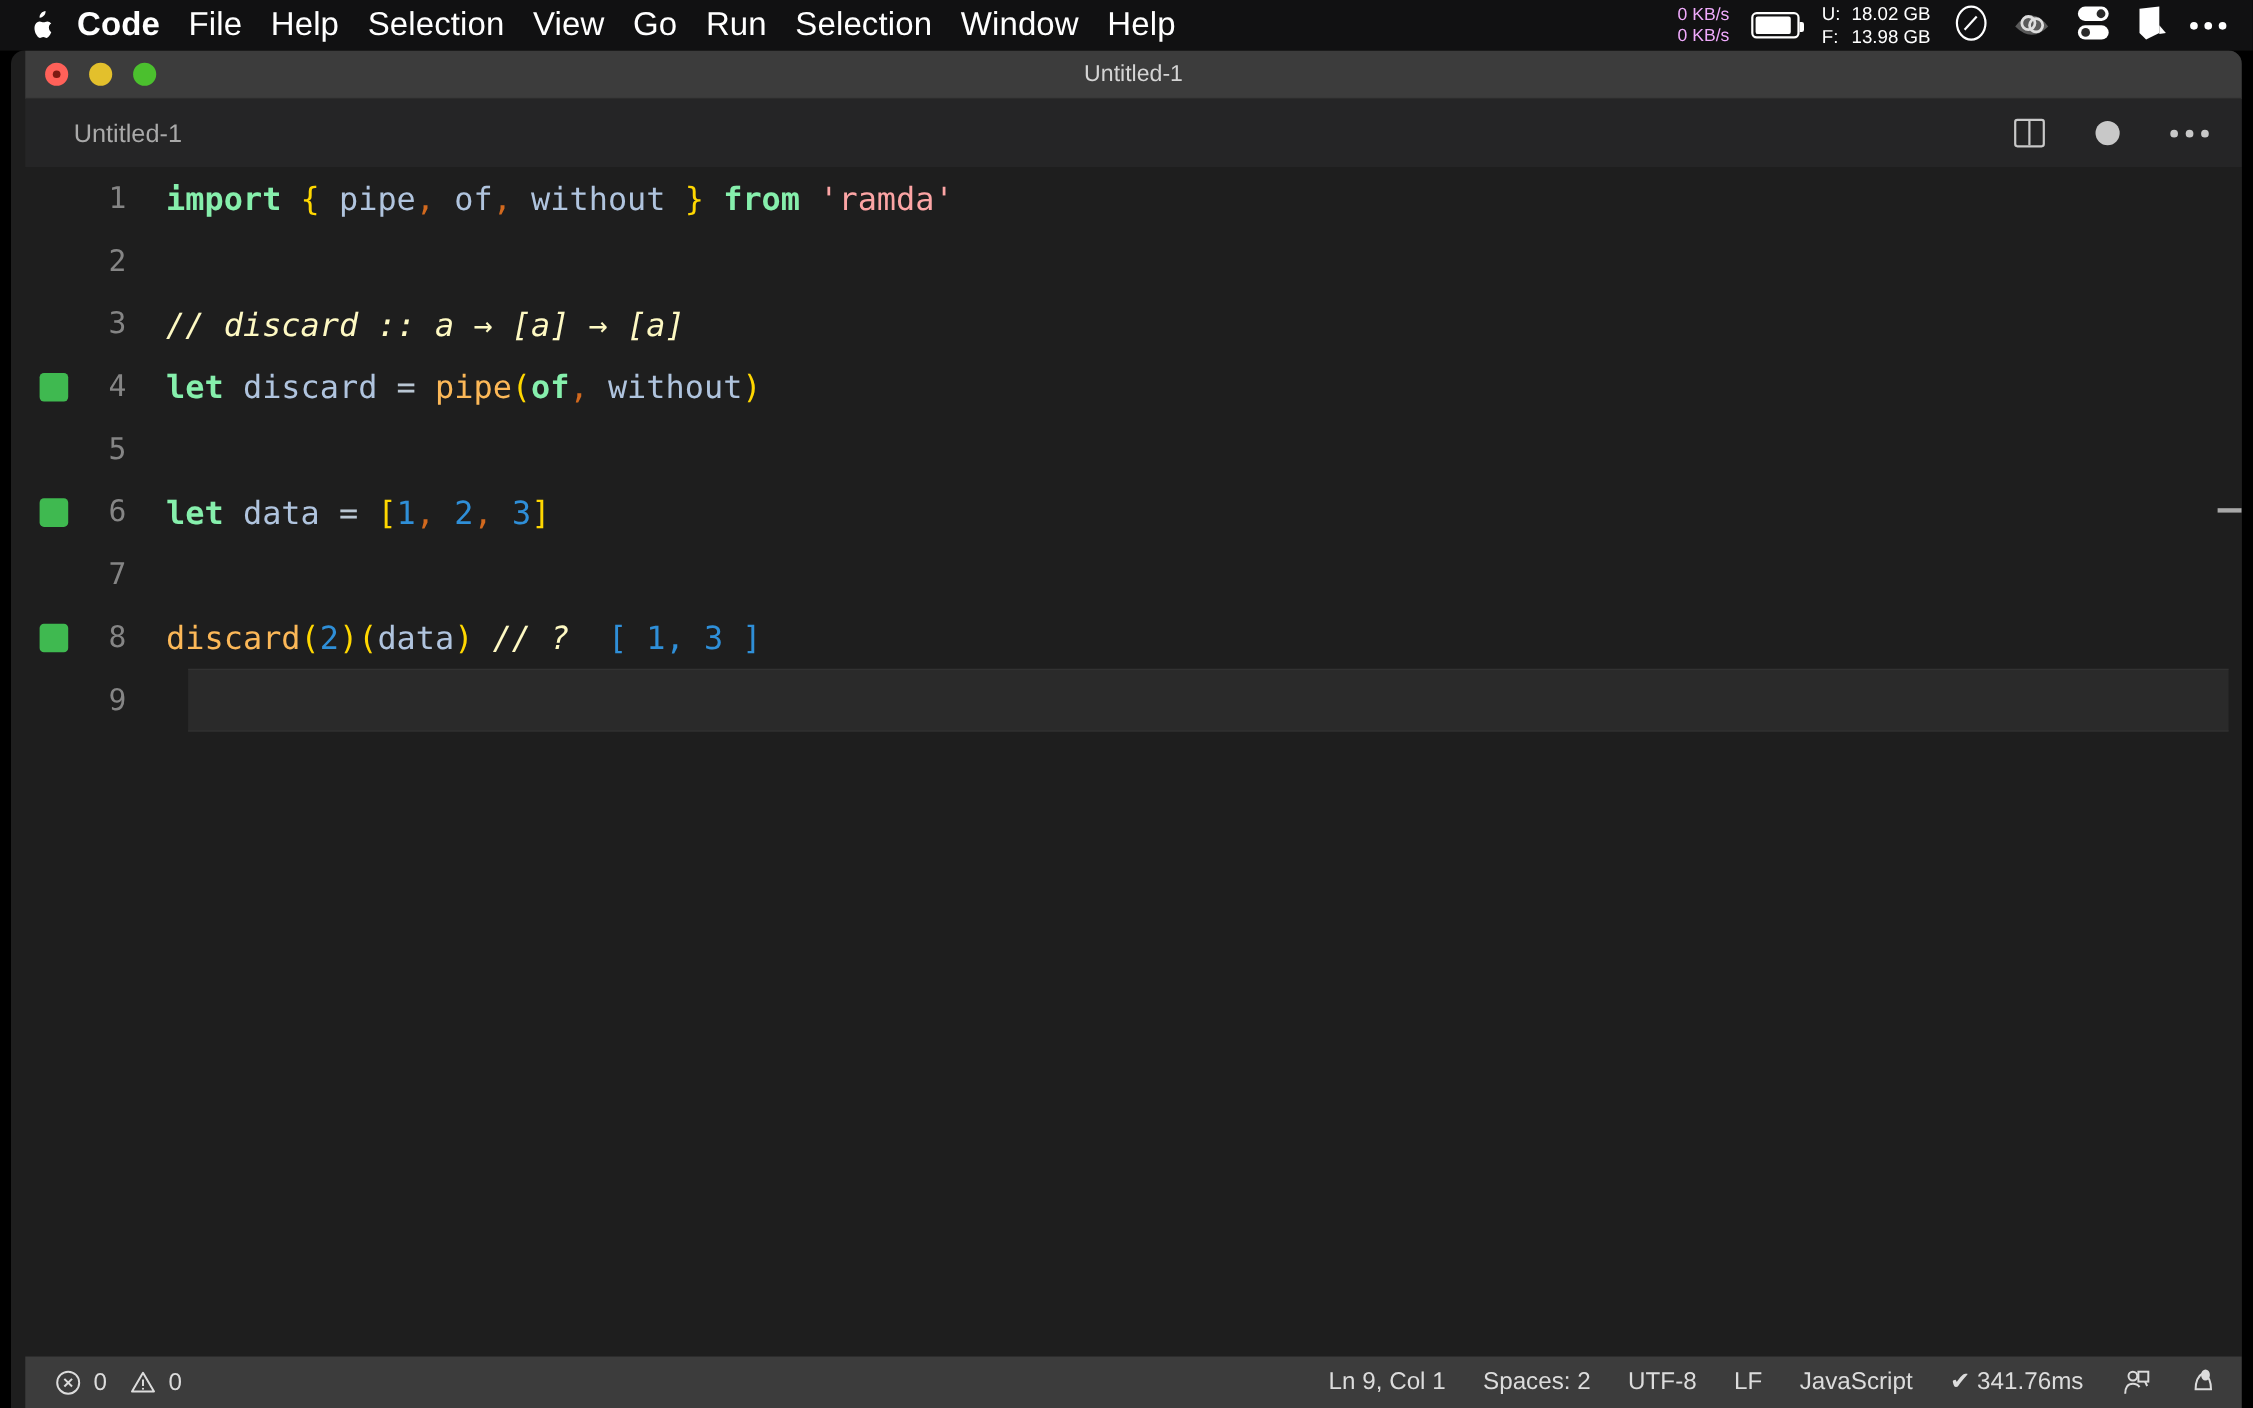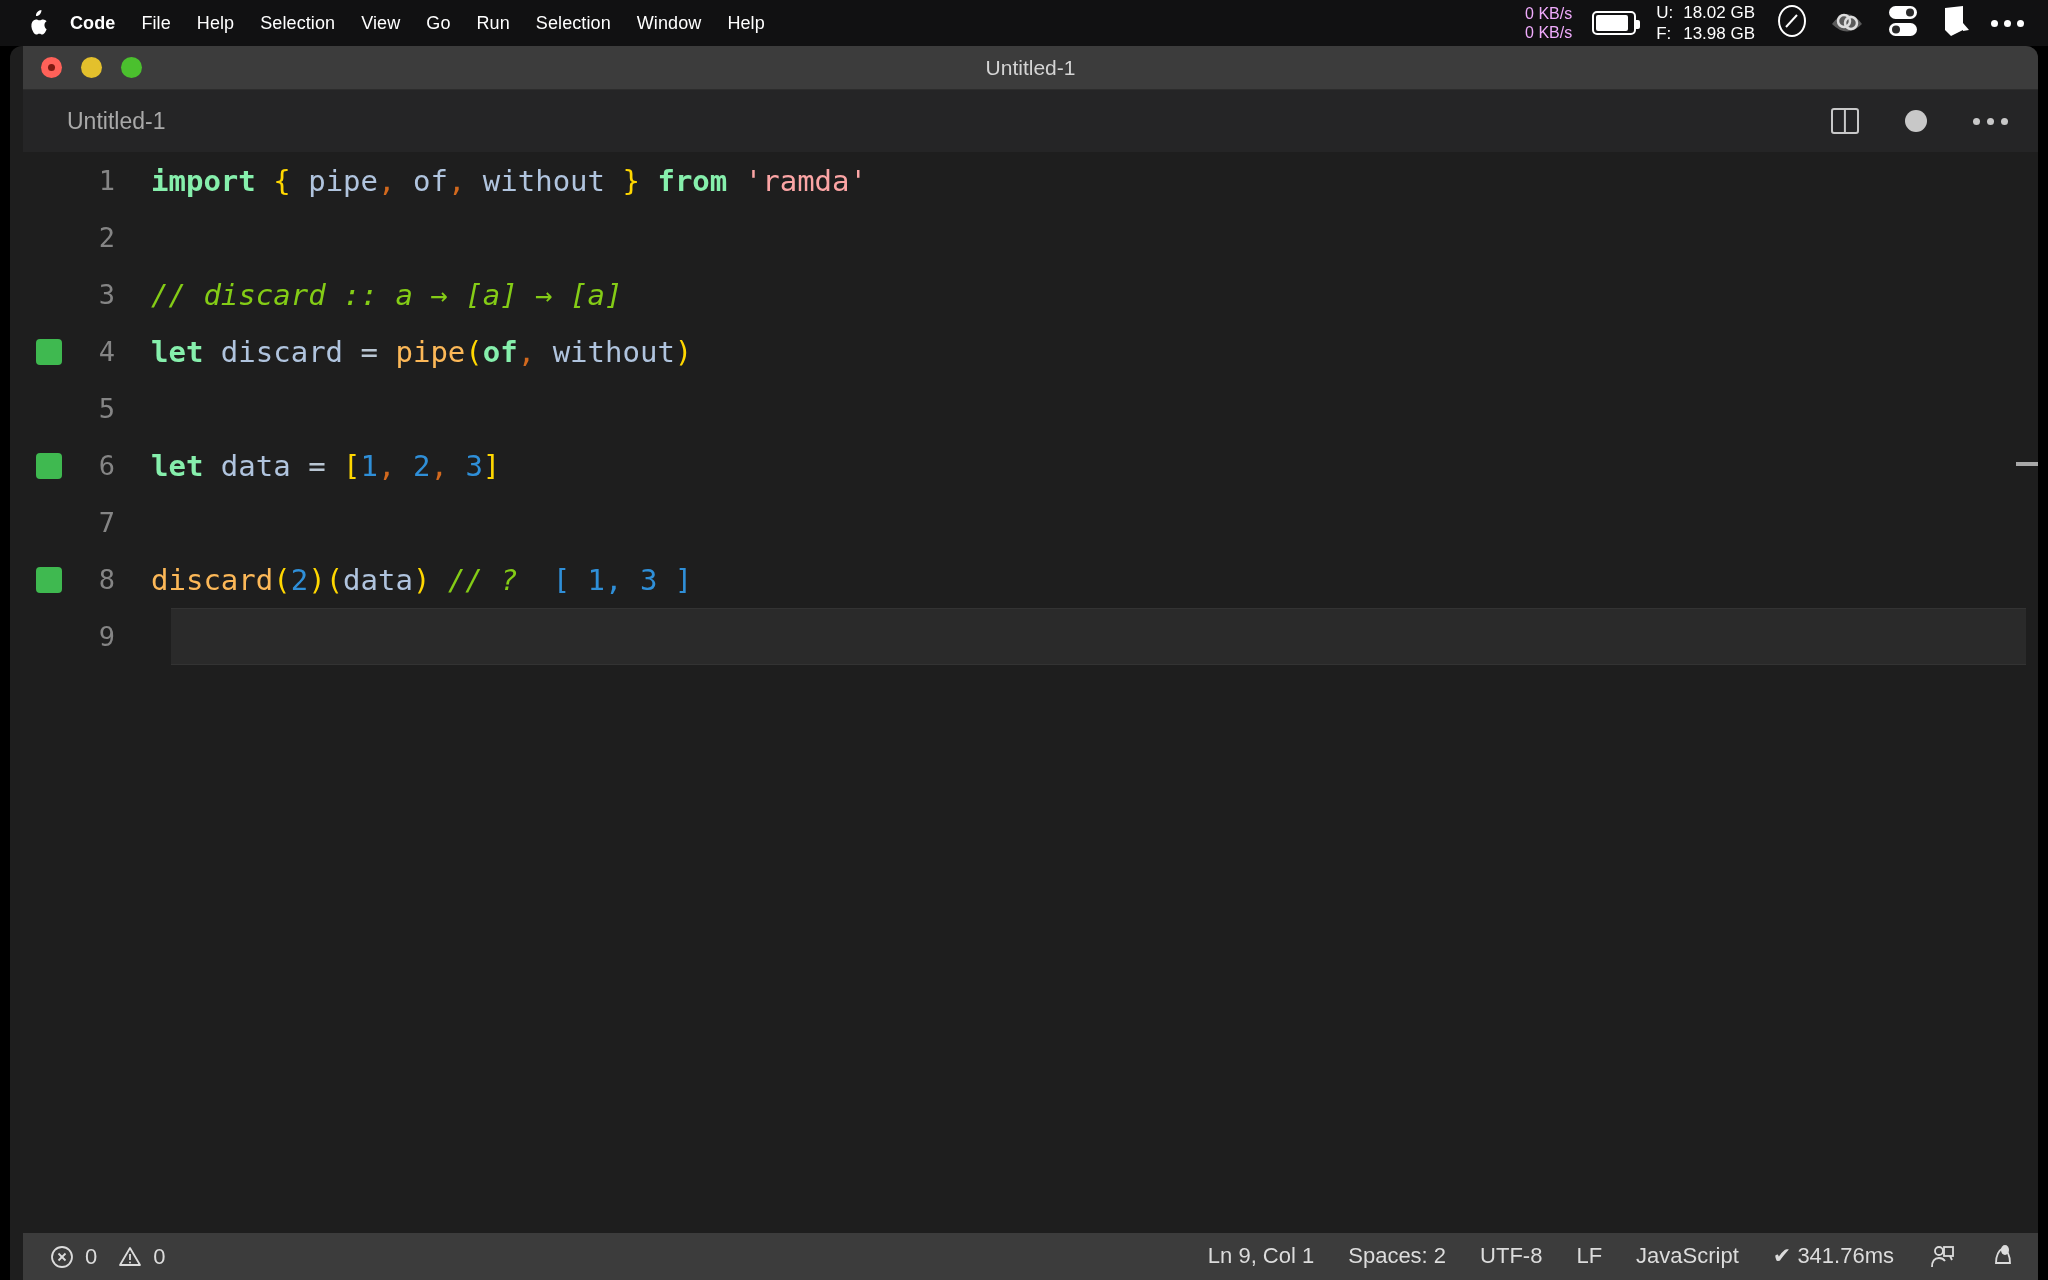--- a/index.html
+++ b/index.html
@@ -18,21 +18,21 @@
     display: flex; align-items: center;
     color: #ffffff;
     padding: 0 16px 0 26px;
   }
   .apple-logo {
     width: 22px; height: 26px;
     margin-right: 22px;
     display: flex; align-items: center; justify-content: center;
   }
   .menu-item {
-    font-size: 18px;
+    font-size: 30px;
     margin-right: 26px;
     white-space: nowrap;
     letter-spacing: .1px;
   }
   .menu-item.bold { font-weight: bold; }
 
   #menubar-right {
     margin-left: auto;
     display: flex; align-items: center; gap: 20px;
     padding-right: 8px;
@@ -178,21 +178,21 @@
     z-index: 0;
   }
   .code-row > .lineno, .code-row > .code-text { position: relative; z-index: 1; }
 
   
   .t-kw      { color: #86efac; font-weight: bold; }
   .t-ident   { color: #b0c4de; }
   .t-brace   { color: #ffd700; }
   .t-punc    { color: #d2691e; }
   .t-str     { color: #fca5a5; }
-  .t-comment { color: #84cc16; font-style: italic; margin-top: 33px; }
+  .t-comment { color: #fef9c3; font-style: italic; margin-top: 33px; }
   .t-fn      { color: #fcb858; }
   .t-num     { color: #2f8fd8; }
   .t-op      { color: #b9c6d3; }
   .t-blue    { color: #2f8fd8; }
 
   
   #scroll-tick {
     position: absolute;
     right: 0; top: 310px;
     width: 22px; height: 4px;

